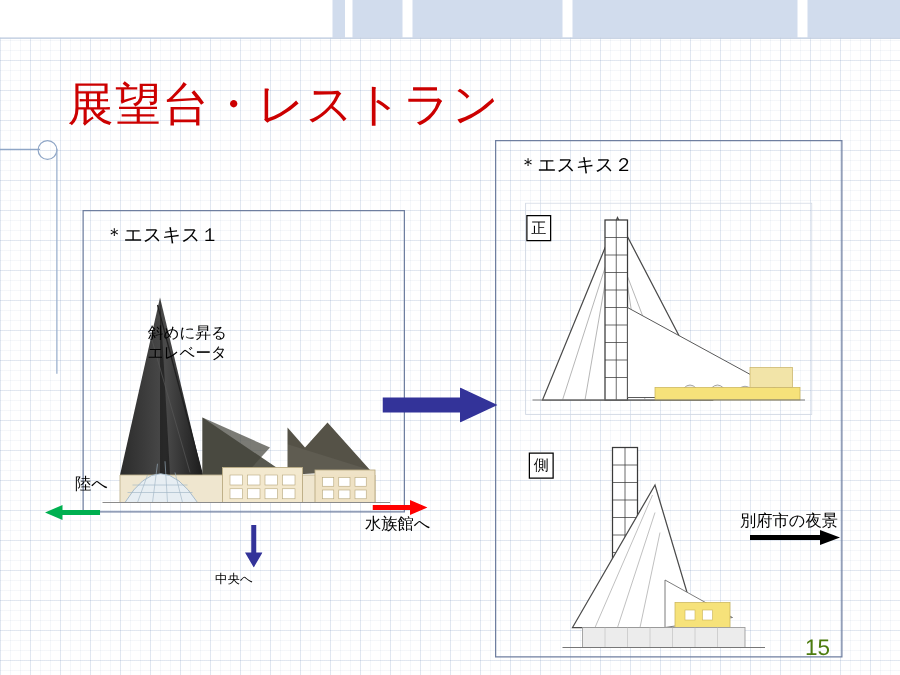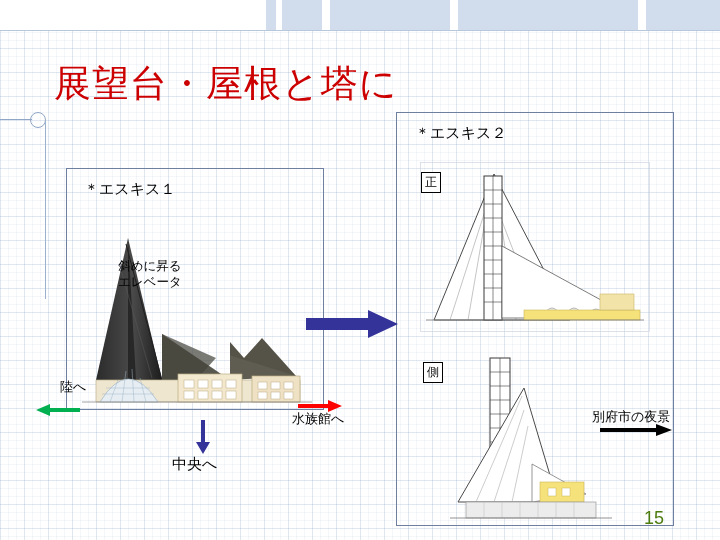--- a/index.html
+++ b/index.html
@@ -157,21 +157,21 @@
   }
   #label-aquarium {
     left: 292px;
     top: 374px;
     font-size: 13px;
     margin-top: 36px;
   }
   #label-center {
     left: 172px;
     top: 455px;
-    font-size: 15px;
+    font-size: 10px;
   }
   
   .boxed {
     position: absolute;
     border: 1px solid #000000;
     font-size: 12px;
     line-height: 14px;
     padding: 2px 3px 3px 3px;
     background: #ffffff;
     color: #000;
@@ -244,21 +244,21 @@
     <div class="bar" style="left:330px;width:120px;"></div>
     <div class="bar" style="left:458px;width:180px;"></div>
     <div class="bar" style="left:646px;width:74px;"></div>
   </div>
   <div id="top-rule"></div>
 
   <div id="deco-hline"></div>
   <div id="deco-circle"></div>
   <div id="deco-vline"></div>
 
-  <div id="title">展望台・屋根と塔に</div>
+  <div id="title">展望台・レストラン</div>
 
   <div class="panel" id="panel-left"></div>
 
   <svg class="sketch" style="left:66px; top:230px;" width="258" height="180" viewBox="0 0 258 180">
     <defs>
       <linearGradient id="roofg" x1="0" y1="0" x2="0" y2="1">
         <stop offset="0%" stop-color="#6d6d63"></stop>
         <stop offset="100%" stop-color="#3a3a33"></stop>
       </linearGradient>
       <linearGradient id="towerg" x1="0" y1="0" x2="1" y2="0">

